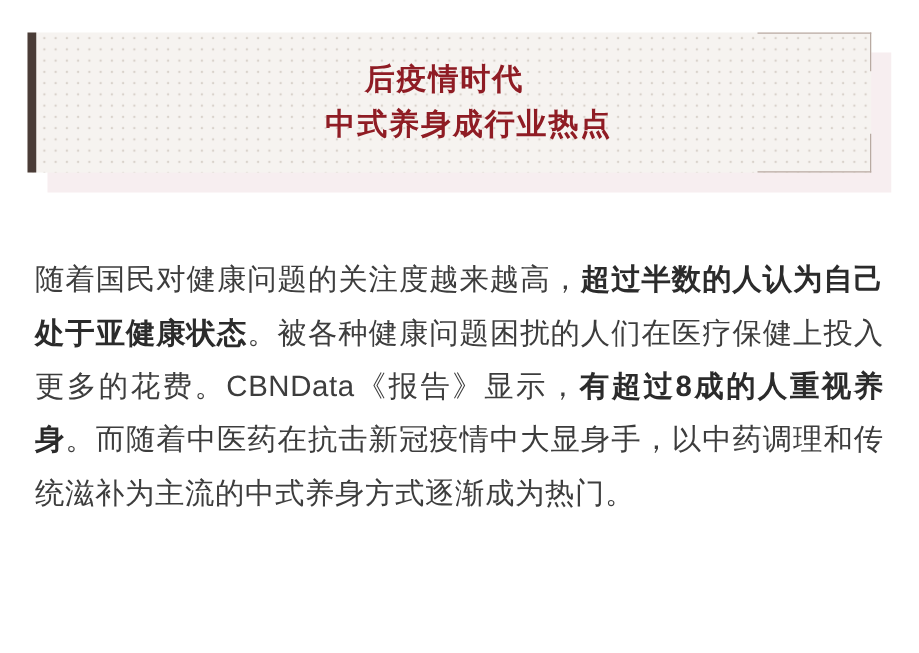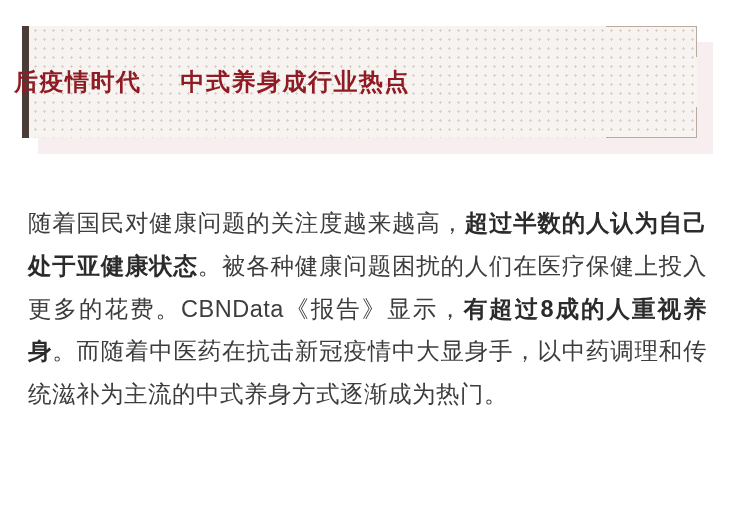--- a/index.html
+++ b/index.html
@@ -77,22 +77,23 @@
     border-bottom: 1px solid #b9aaa2;
     border-right: 1px solid #b9aaa2;
   }
   .header-text {
     position: absolute;
     left: 0;
     top: 0;
     right: 16px;
     bottom: 0;
     display: flex;
-    flex-direction: row;
+    flex-direction: column;
     align-items: center;
+    justify-content: center;
     gap: 8px;
   }
   .title-line {
     font-size: 24px;
     font-weight: bold;
     color: #8f1c24;
     letter-spacing: 1.5px;
     line-height: 1.15;
     white-space: nowrap;
     margin-left: 31px;

